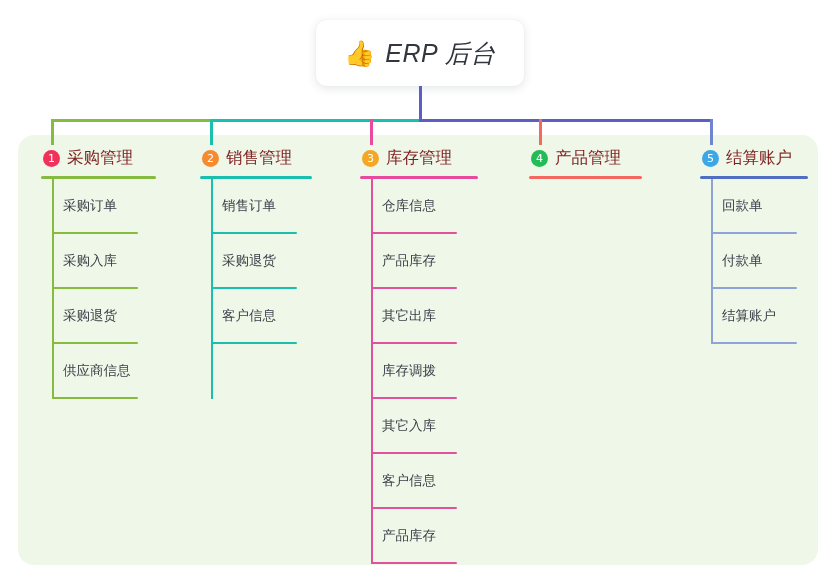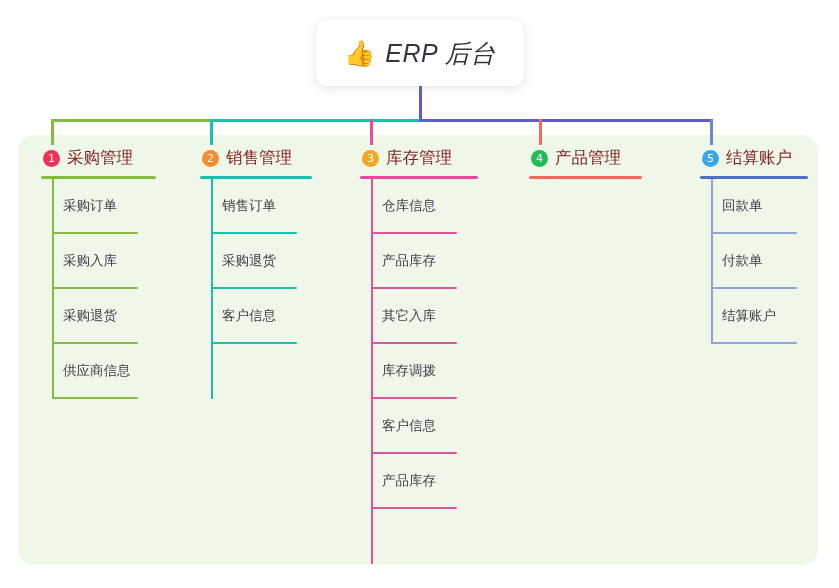--- a/index.html
+++ b/index.html
@@ -216,25 +216,29 @@
           <div class="spine" style="height: 385px; background: rgb(224, 82, 155);"></div>
           <div class="leaf">
             <span class="leaf-text">仓库信息</span>
             <div class="leaf-rule" style="background: rgb(224, 82, 155);"></div>
           </div>
           <div class="leaf">
             <span class="leaf-text">产品库存</span>
             <div class="leaf-rule" style="background: rgb(224, 82, 155);"></div>
           </div>
           <div class="leaf">
+            <span class="leaf-text">其它出库</span>
+            <div class="leaf-rule" style="background: rgb(224, 82, 155);"></div>
+          </div>
+          <div class="leaf">
+            <span class="leaf-text">库存调拨</span>
+            <div class="leaf-rule" style="background: rgb(224, 82, 155);"></div>
+          </div>
+          <div class="leaf">
             <span class="leaf-text">其它入库</span>
-            <div class="leaf-rule" style="background: rgb(224, 82, 155);"></div>
-          </div>
-          <div class="leaf">
-            <span class="leaf-text">库存调拨</span>
             <div class="leaf-rule" style="background: rgb(224, 82, 155);"></div>
           </div>
           <div class="leaf">
             <span class="leaf-text">客户信息</span>
             <div class="leaf-rule" style="background: rgb(224, 82, 155);"></div>
           </div>
           <div class="leaf">
             <span class="leaf-text">产品库存</span>
             <div class="leaf-rule" style="background: rgb(224, 82, 155);"></div>
           </div>

